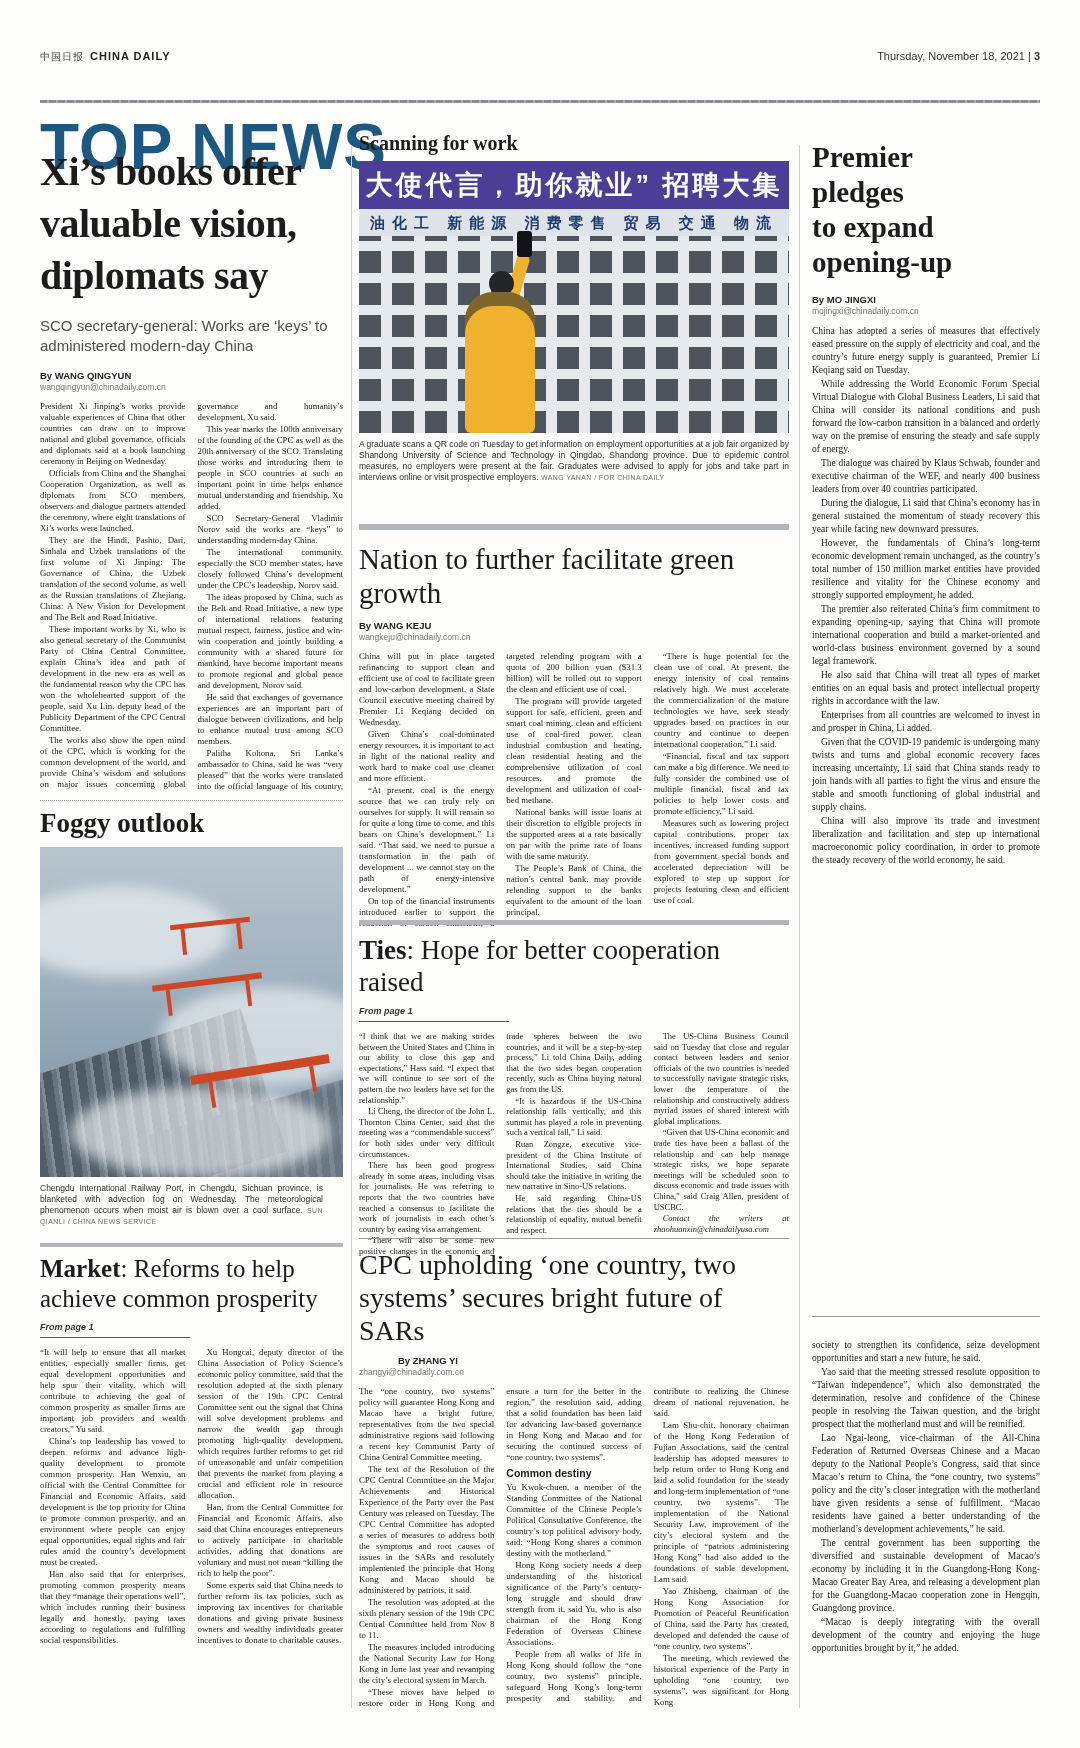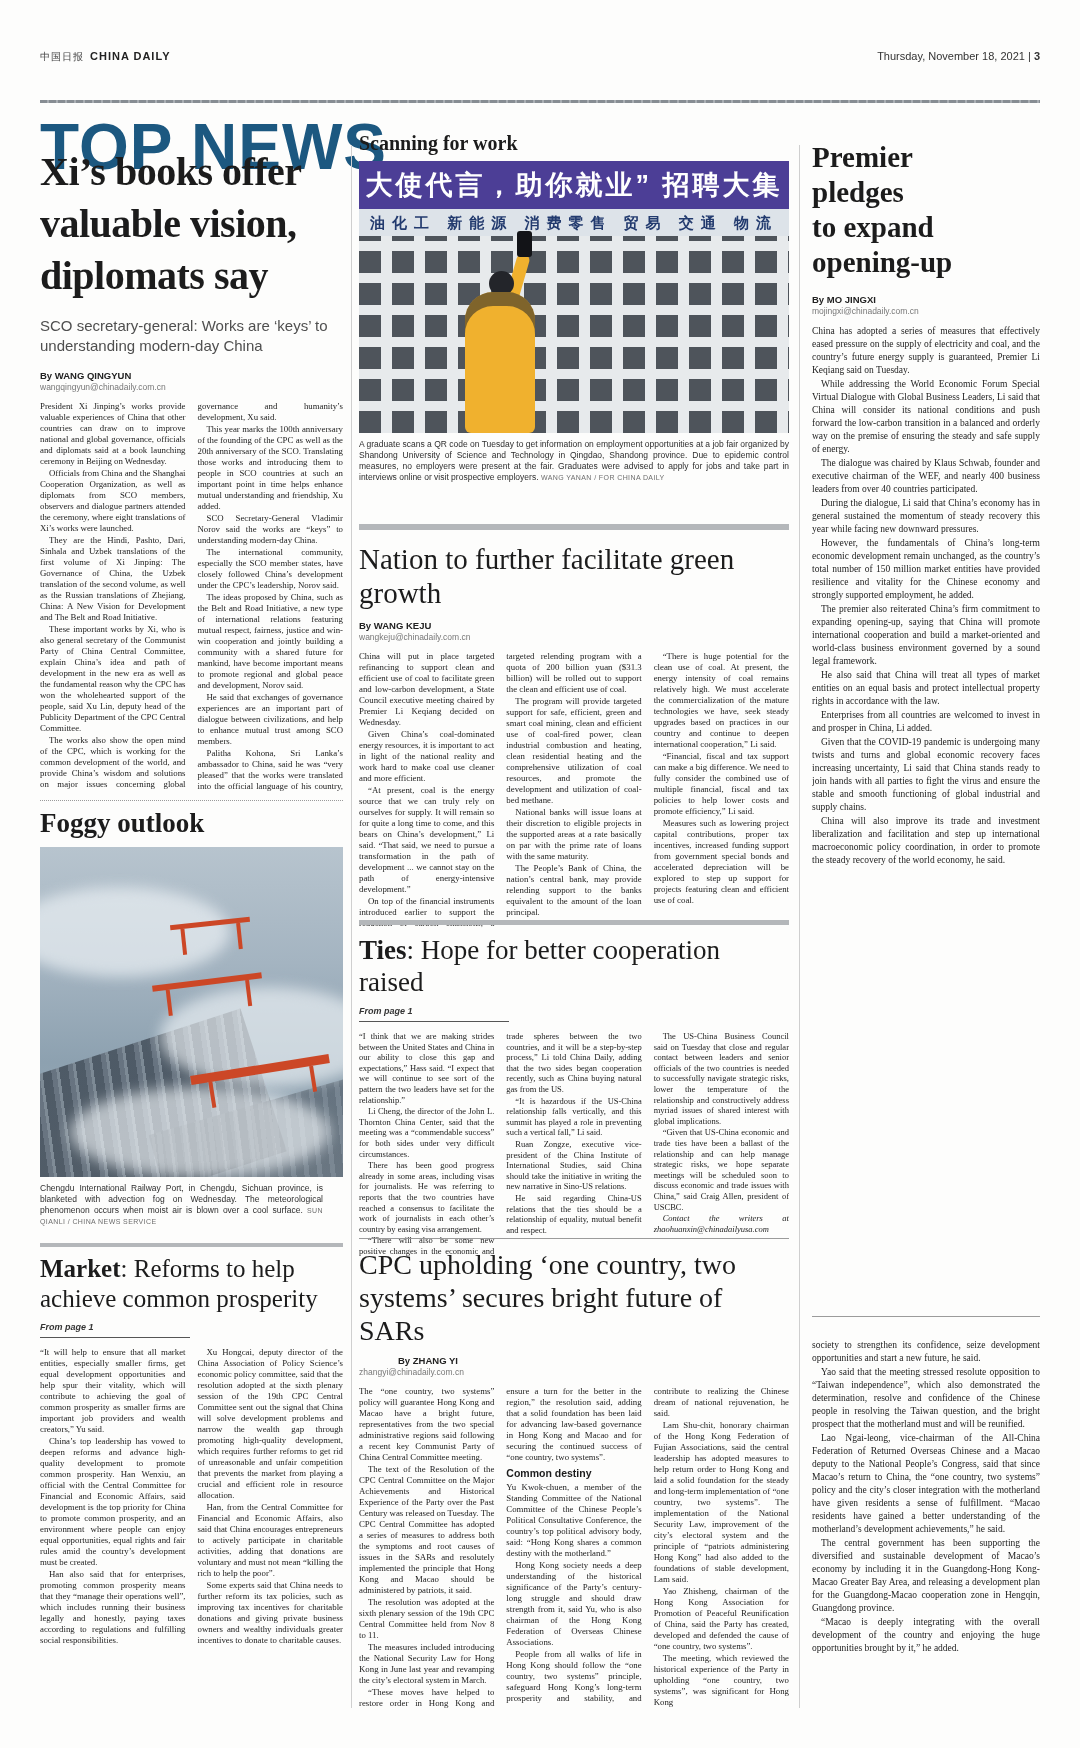--- a/index.html
+++ b/index.html
@@ -103,21 +103,21 @@
     </div>
   </div>
   <div class="abs toprule"></div>
   <div class="abs section-title">TOP NEWS</div>
 
   <div class="abs vrule" style="left:351px;top:145px;height:1563px;"></div>
   <div class="abs vrule" style="left:799px;top:145px;height:1563px;"></div>
 
   <div class="abs" style="left:40px;top:146px;width:303px;">
     <h1 class="hl-xi">Xi’s books offer valuable vision, diplomats say</h1>
-    <div class="subhead">SCO secretary-general: Works are ‘keys’ to understanding modern-day China</div>
+    <div class="subhead">SCO secretary-general: Works are ‘keys’ to administered modern-day China</div>
     <div class="byline">By WANG QINGYUN</div>
     <div class="email">wangqingyun@chinadaily.com.cn</div>
     <div class="bodytext cols2" style="height:398px;">
         <p class="para">President Xi Jinping’s works provide valuable experiences of China that other countries can draw on to improve national and global governance, officials and diplomats said at a book launching ceremony in Beijing on Wednesday.</p>
         <p class="para">Officials from China and the Shanghai Cooperation Organization, as well as diplomats from SCO members, observers and dialogue partners attended the ceremony, where eight translations of Xi’s works were launched.</p>
         <p class="para">They are the Hindi, Pashto, Dari, Sinhala and Uzbek translations of the first volume of Xi Jinping: The Governance of China, the Uzbek translation of the second volume, as well as the Russian translations of Zhejiang, China: A New Vision for Development and The Belt and Road Initiative.</p>
         <p class="para">These important works by Xi, who is also general secretary of the Communist Party of China Central Committee, explain China’s idea and path of development in the new era as well as the fundamental reason why the CPC has won the wholehearted support of the people, said Xu Lin, deputy head of the Publicity Department of the CPC Central Committee.</p>
         <p class="para">The works also show the open mind of the CPC, which is working for the common development of the world, and provide China’s wisdom and solutions on major issues concerning global governance and humanity’s development, Xu said.</p>
         <p class="para">This year marks the 100th anniversary of the founding of the CPC as well as the 20th anniversary of the SCO. Translating those works and introducing them to people in SCO countries at such an important point in time helps enhance mutual understanding and friendship, Xu added.</p>
         <p class="para">SCO Secretary-General Vladimir Norov said the works are “keys” to understanding modern-day China.</p>

